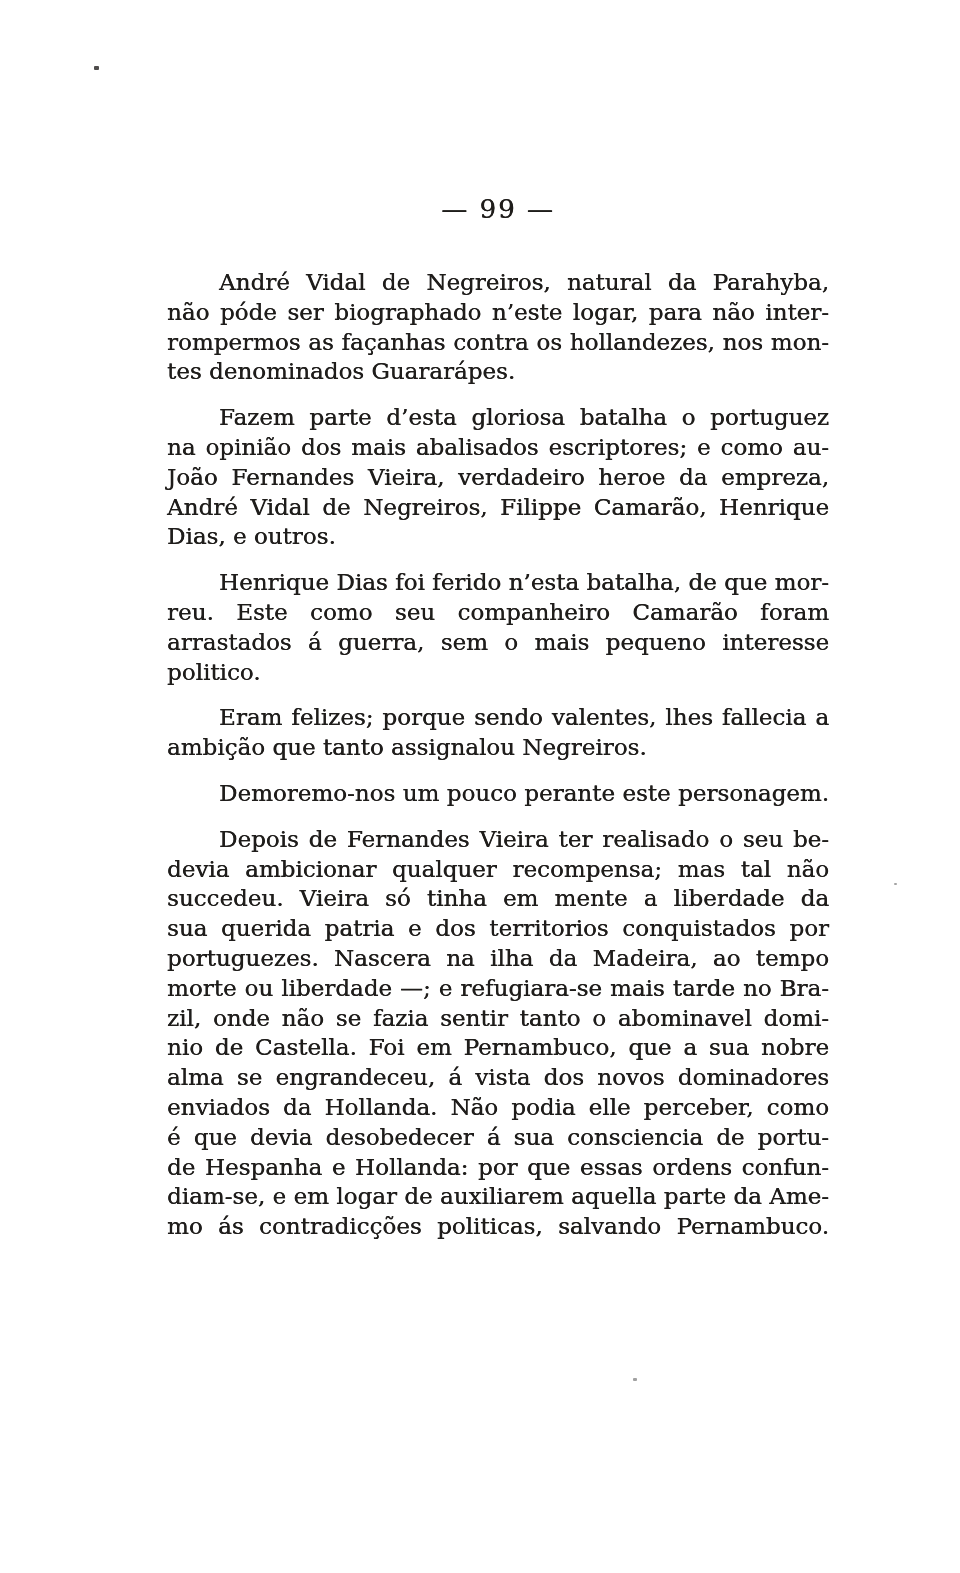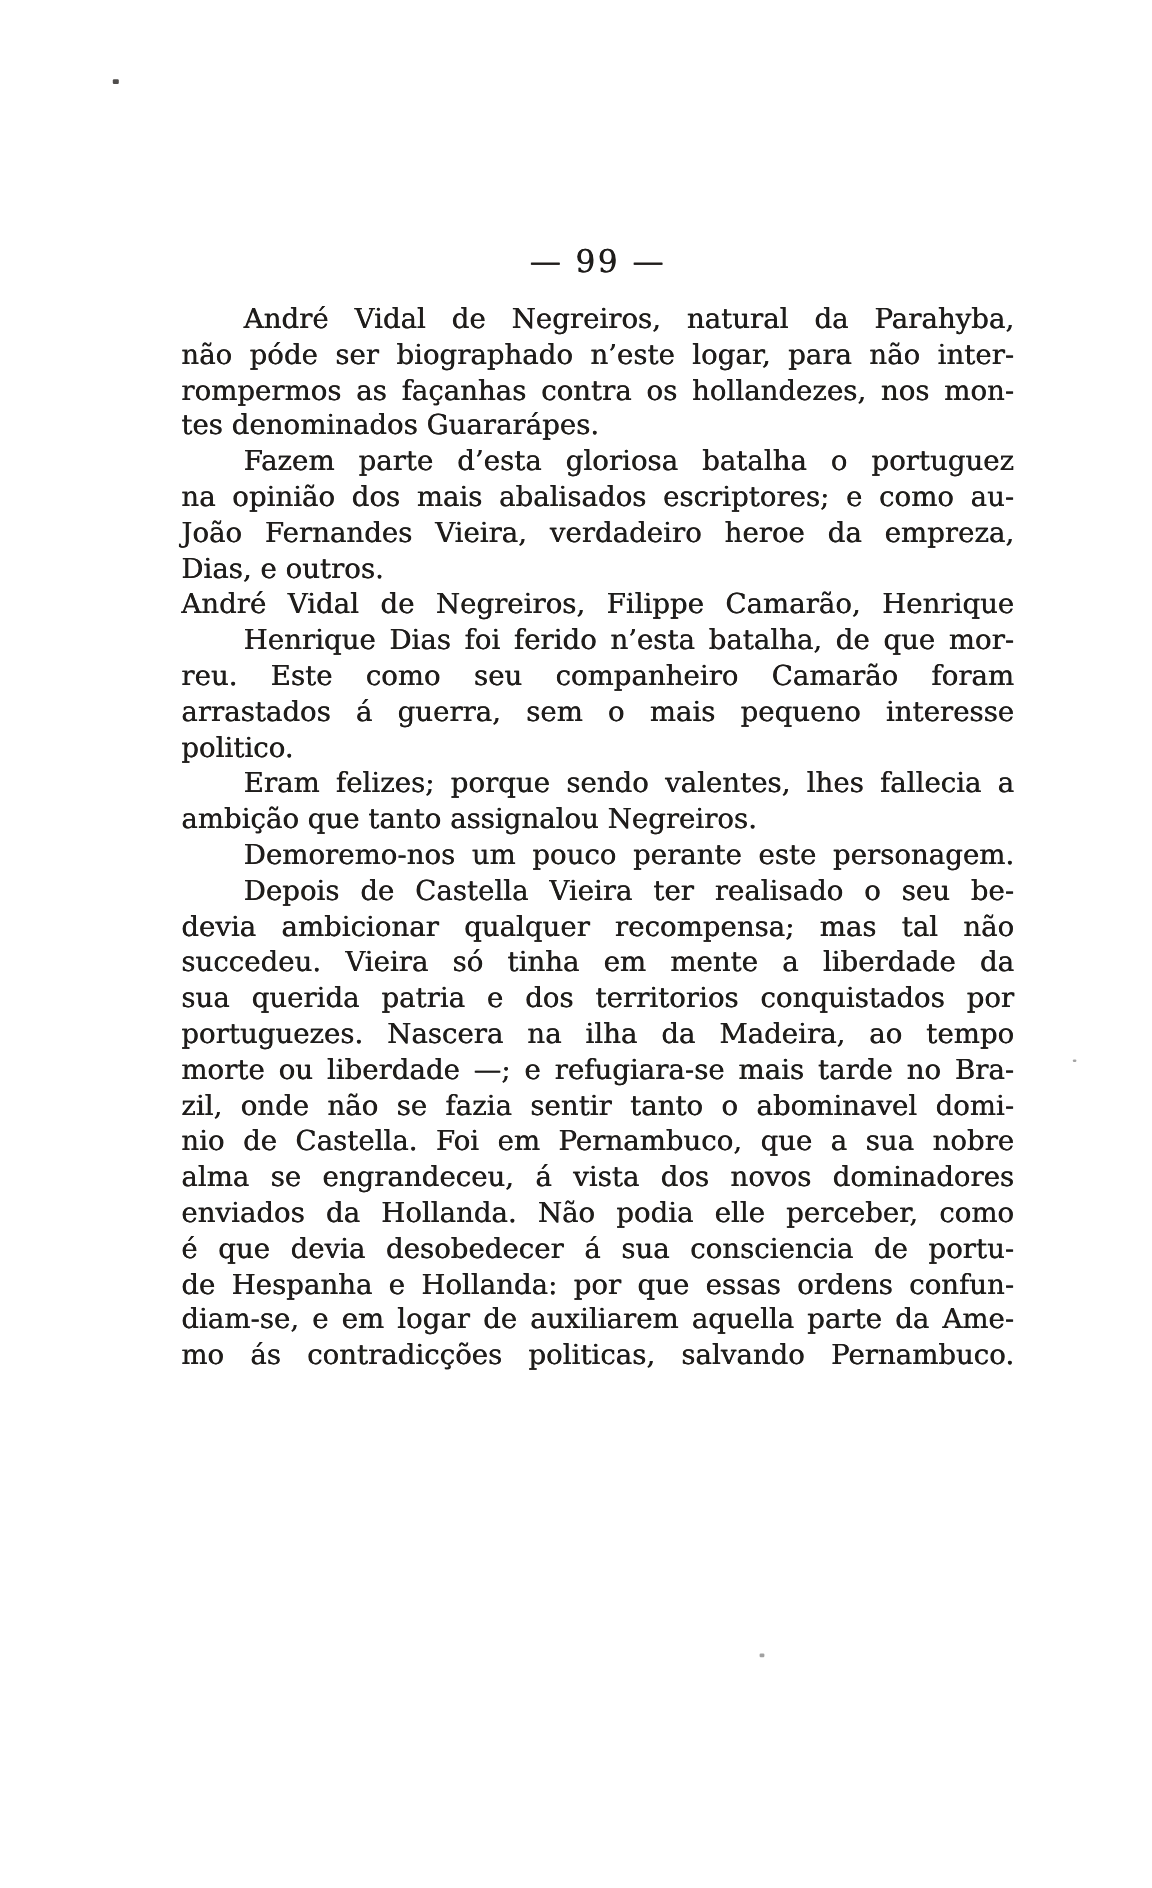--- a/index.html
+++ b/index.html
@@ -14,39 +14,39 @@
     position: relative;
   }
   .scan-page {
     position: absolute;
     left: 0; top: 0;
     width: 960px; height: 1573px;
     background: #ffffff;
   }
   .page-number {
     position: absolute;
-    top: 204px;
+    top: 194px;
     left: 151px;
     width: 694px;
     text-align: center;
     font-size: 26px;
     line-height: 30px;
     letter-spacing: 2px;
     text-shadow: 0.4px 0 0 currentColor;
   }
   .text-block {
     position: absolute;
     top: 252px;
     left: 151px;
     width: 694px;
     font-size: 23px;
     line-height: 29.8px;
     text-shadow: 0.35px 0 0 currentColor;
   }
-  .paragraph { margin: 0; }
+  .paragraph { margin: 16px; }
   .line {
     width: 100%;
     white-space: normal;
   }
   .line.just {
     text-align: justify;
     text-align-last: justify;
   }
   .line.first {
     text-indent: 52px;
@@ -65,38 +65,38 @@
       <div class="paragraph">
         <div class="line just first">André Vidal de Negreiros, natural da Parahyba,</div>
         <div class="line just">não póde ser biographado n’este logar, para não inter-</div>
         <div class="line just">rompermos as façanhas contra os hollandezes, nos mon-</div>
         <div class="line">tes denominados Guararápes.</div>
       </div>
       <div class="paragraph">
         <div class="line just first">Fazem parte d’esta gloriosa batalha o portuguez</div>
         <div class="line just">na opinião dos mais abalisados escriptores; e como au-</div>
         <div class="line just">João Fernandes Vieira, verdadeiro heroe da empreza,</div>
+        <div class="line just">André Vidal de Negreiros, Filippe Camarão, Henrique</div>
         <div class="line">Dias, e outros.</div>
-        <div class="line just">André Vidal de Negreiros, Filippe Camarão, Henrique</div>
       </div>
       <div class="paragraph">
         <div class="line just first">Henrique Dias foi ferido n’esta batalha, de que mor-</div>
         <div class="line just">reu. Este como seu companheiro Camarão foram</div>
         <div class="line just">arrastados á guerra, sem o mais pequeno interesse</div>
         <div class="line">politico.</div>
       </div>
       <div class="paragraph">
         <div class="line just first">Eram felizes; porque sendo valentes, lhes fallecia a</div>
         <div class="line">ambição que tanto assignalou Negreiros.</div>
       </div>
       <div class="paragraph">
         <div class="line just first">Demoremo-nos um pouco perante este personagem.</div>
       </div>
       <div class="paragraph">
-        <div class="line just first">Depois de Castella Vieira ter realisado o seu be-</div>
+        <div class="line just first">Depois de Fernandes Vieira ter realisado o seu be-</div>
         <div class="line just">devia ambicionar qualquer recompensa; mas tal não</div>
         <div class="line just">succedeu. Vieira só tinha em mente a liberdade da</div>
         <div class="line just">sua querida patria e dos territorios conquistados por</div>
         <div class="line just">portuguezes. Nascera na ilha da Madeira, ao tempo</div>
         <div class="line just">morte ou liberdade —; e refugiara-se mais tarde no Bra-</div>
         <div class="line just">zil, onde não se fazia sentir tanto o abominavel domi-</div>
         <div class="line just">nio de Castella. Foi em Pernambuco, que a sua nobre</div>
         <div class="line just">alma se engrandeceu, á vista dos novos dominadores</div>
         <div class="line just">enviados da Hollanda. Não podia elle perceber, como</div>
         <div class="line just">é que devia desobedecer á sua consciencia de portu-</div>

